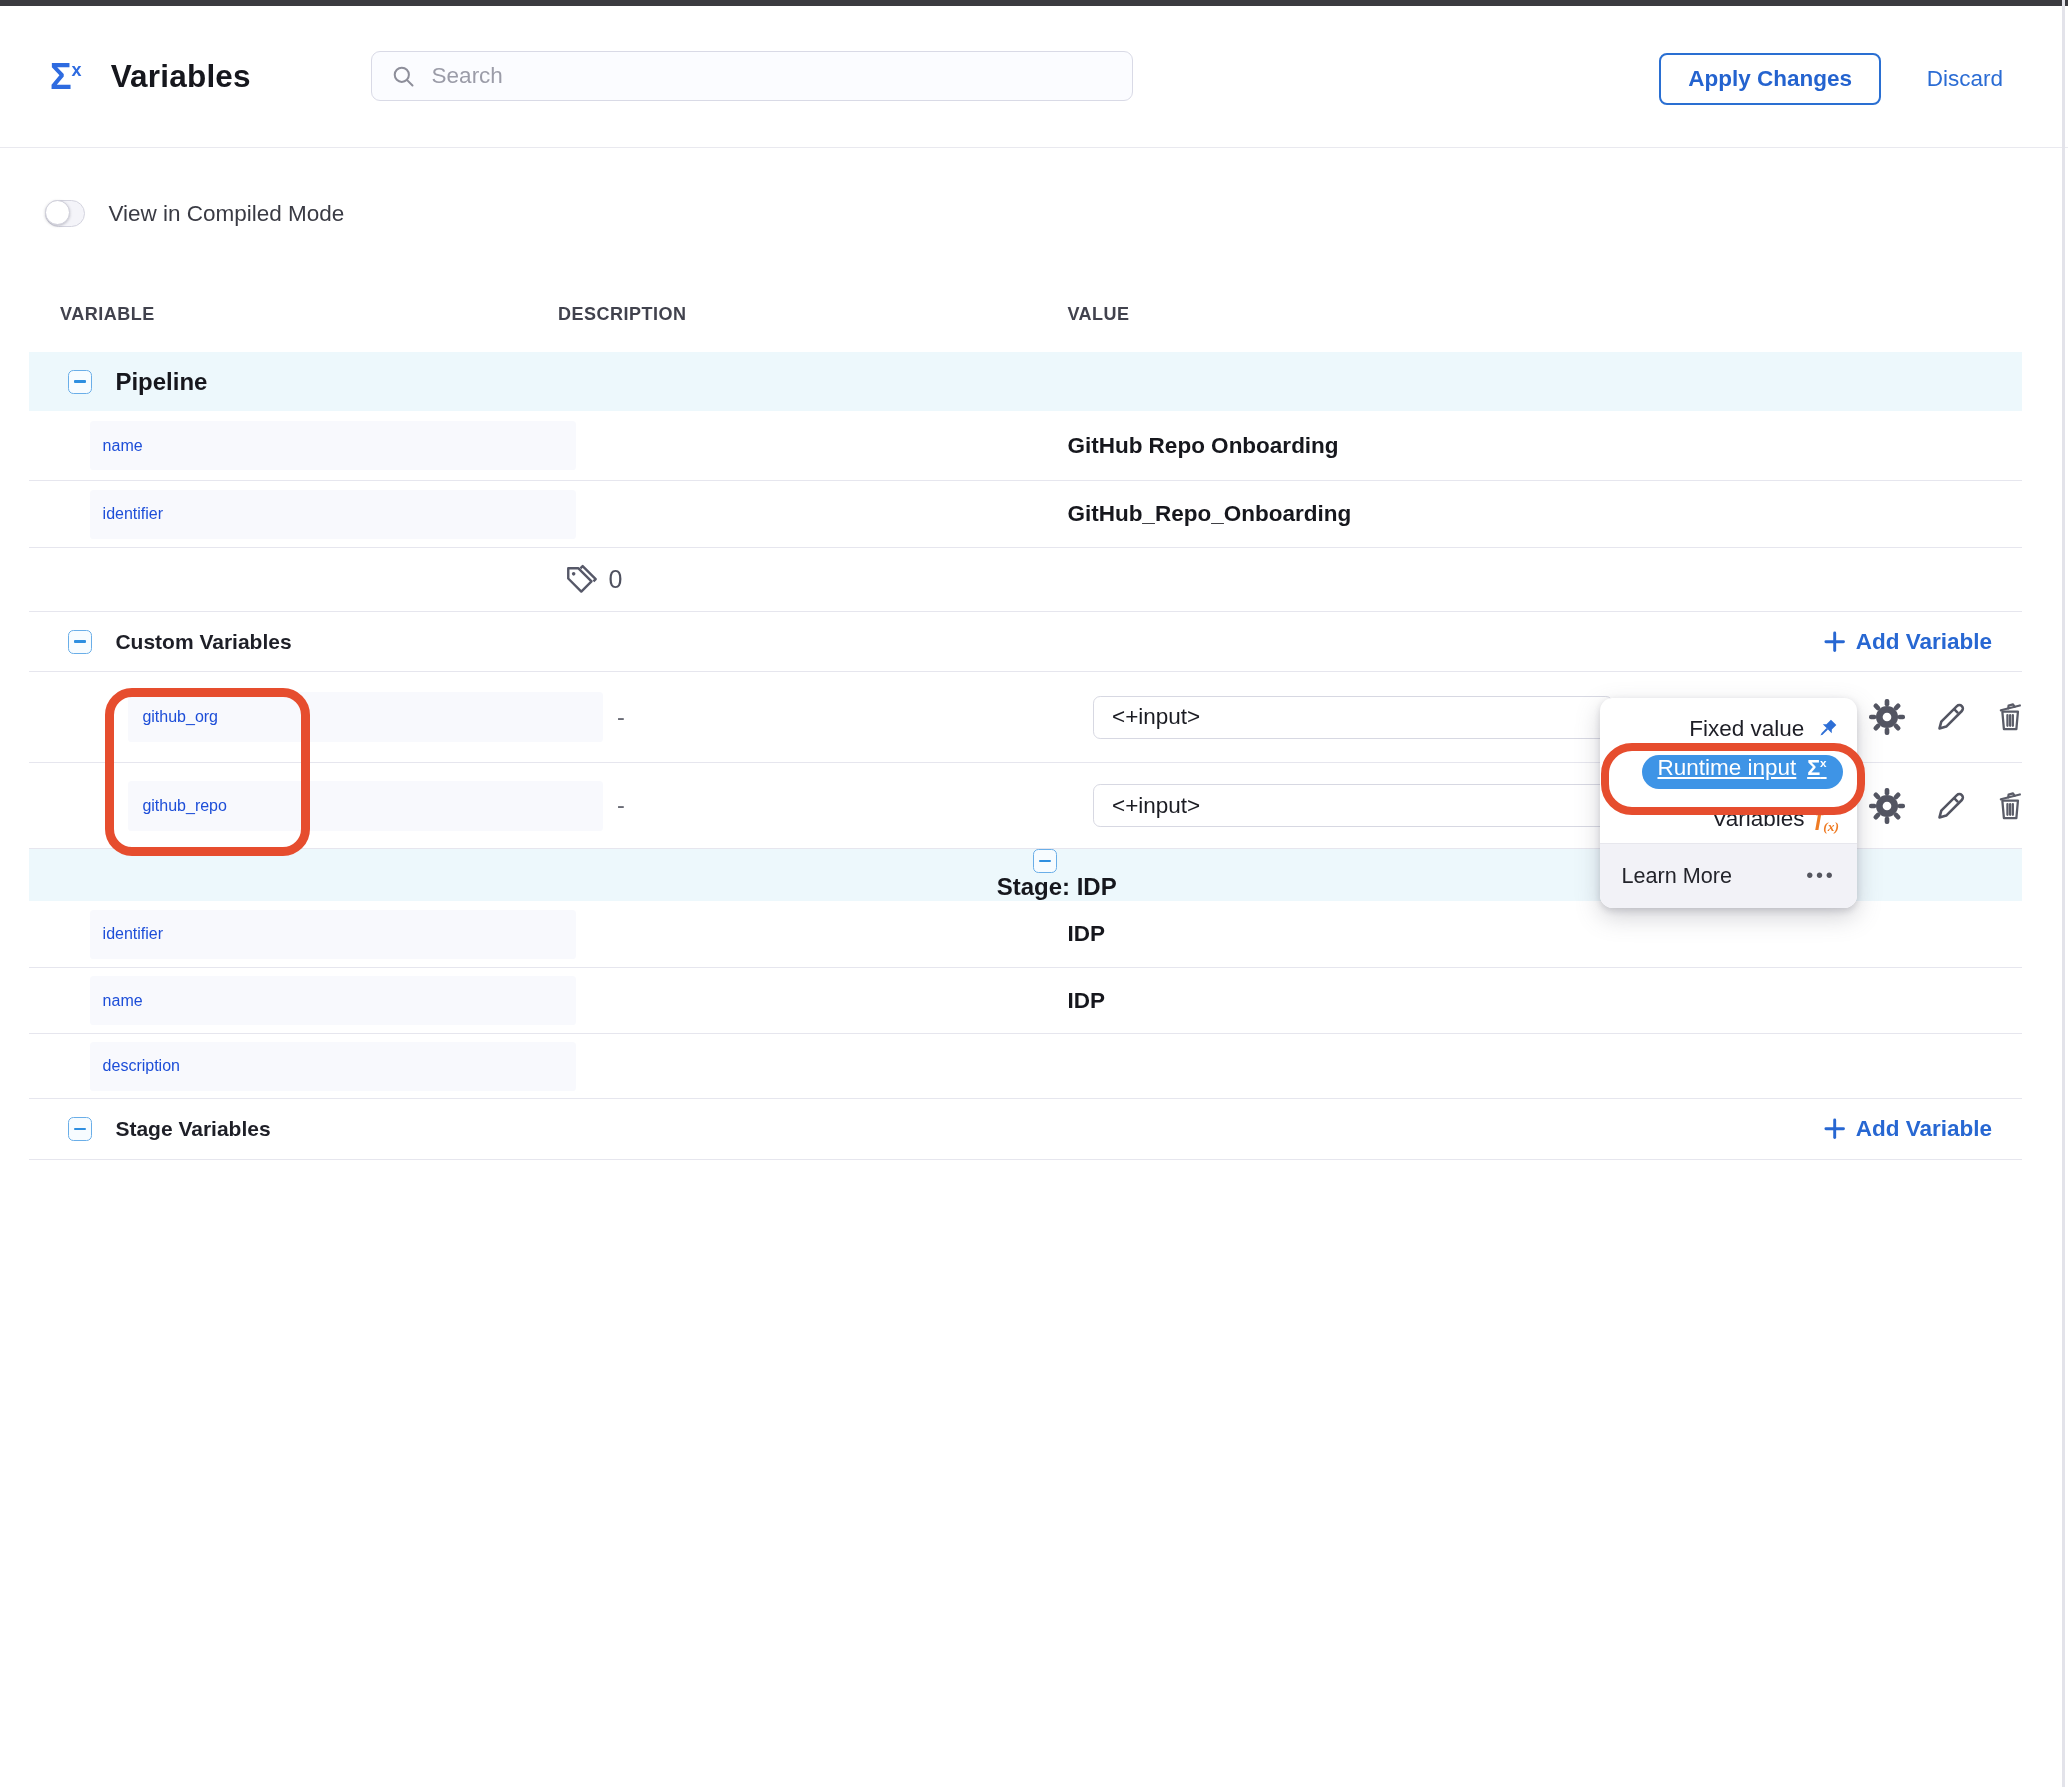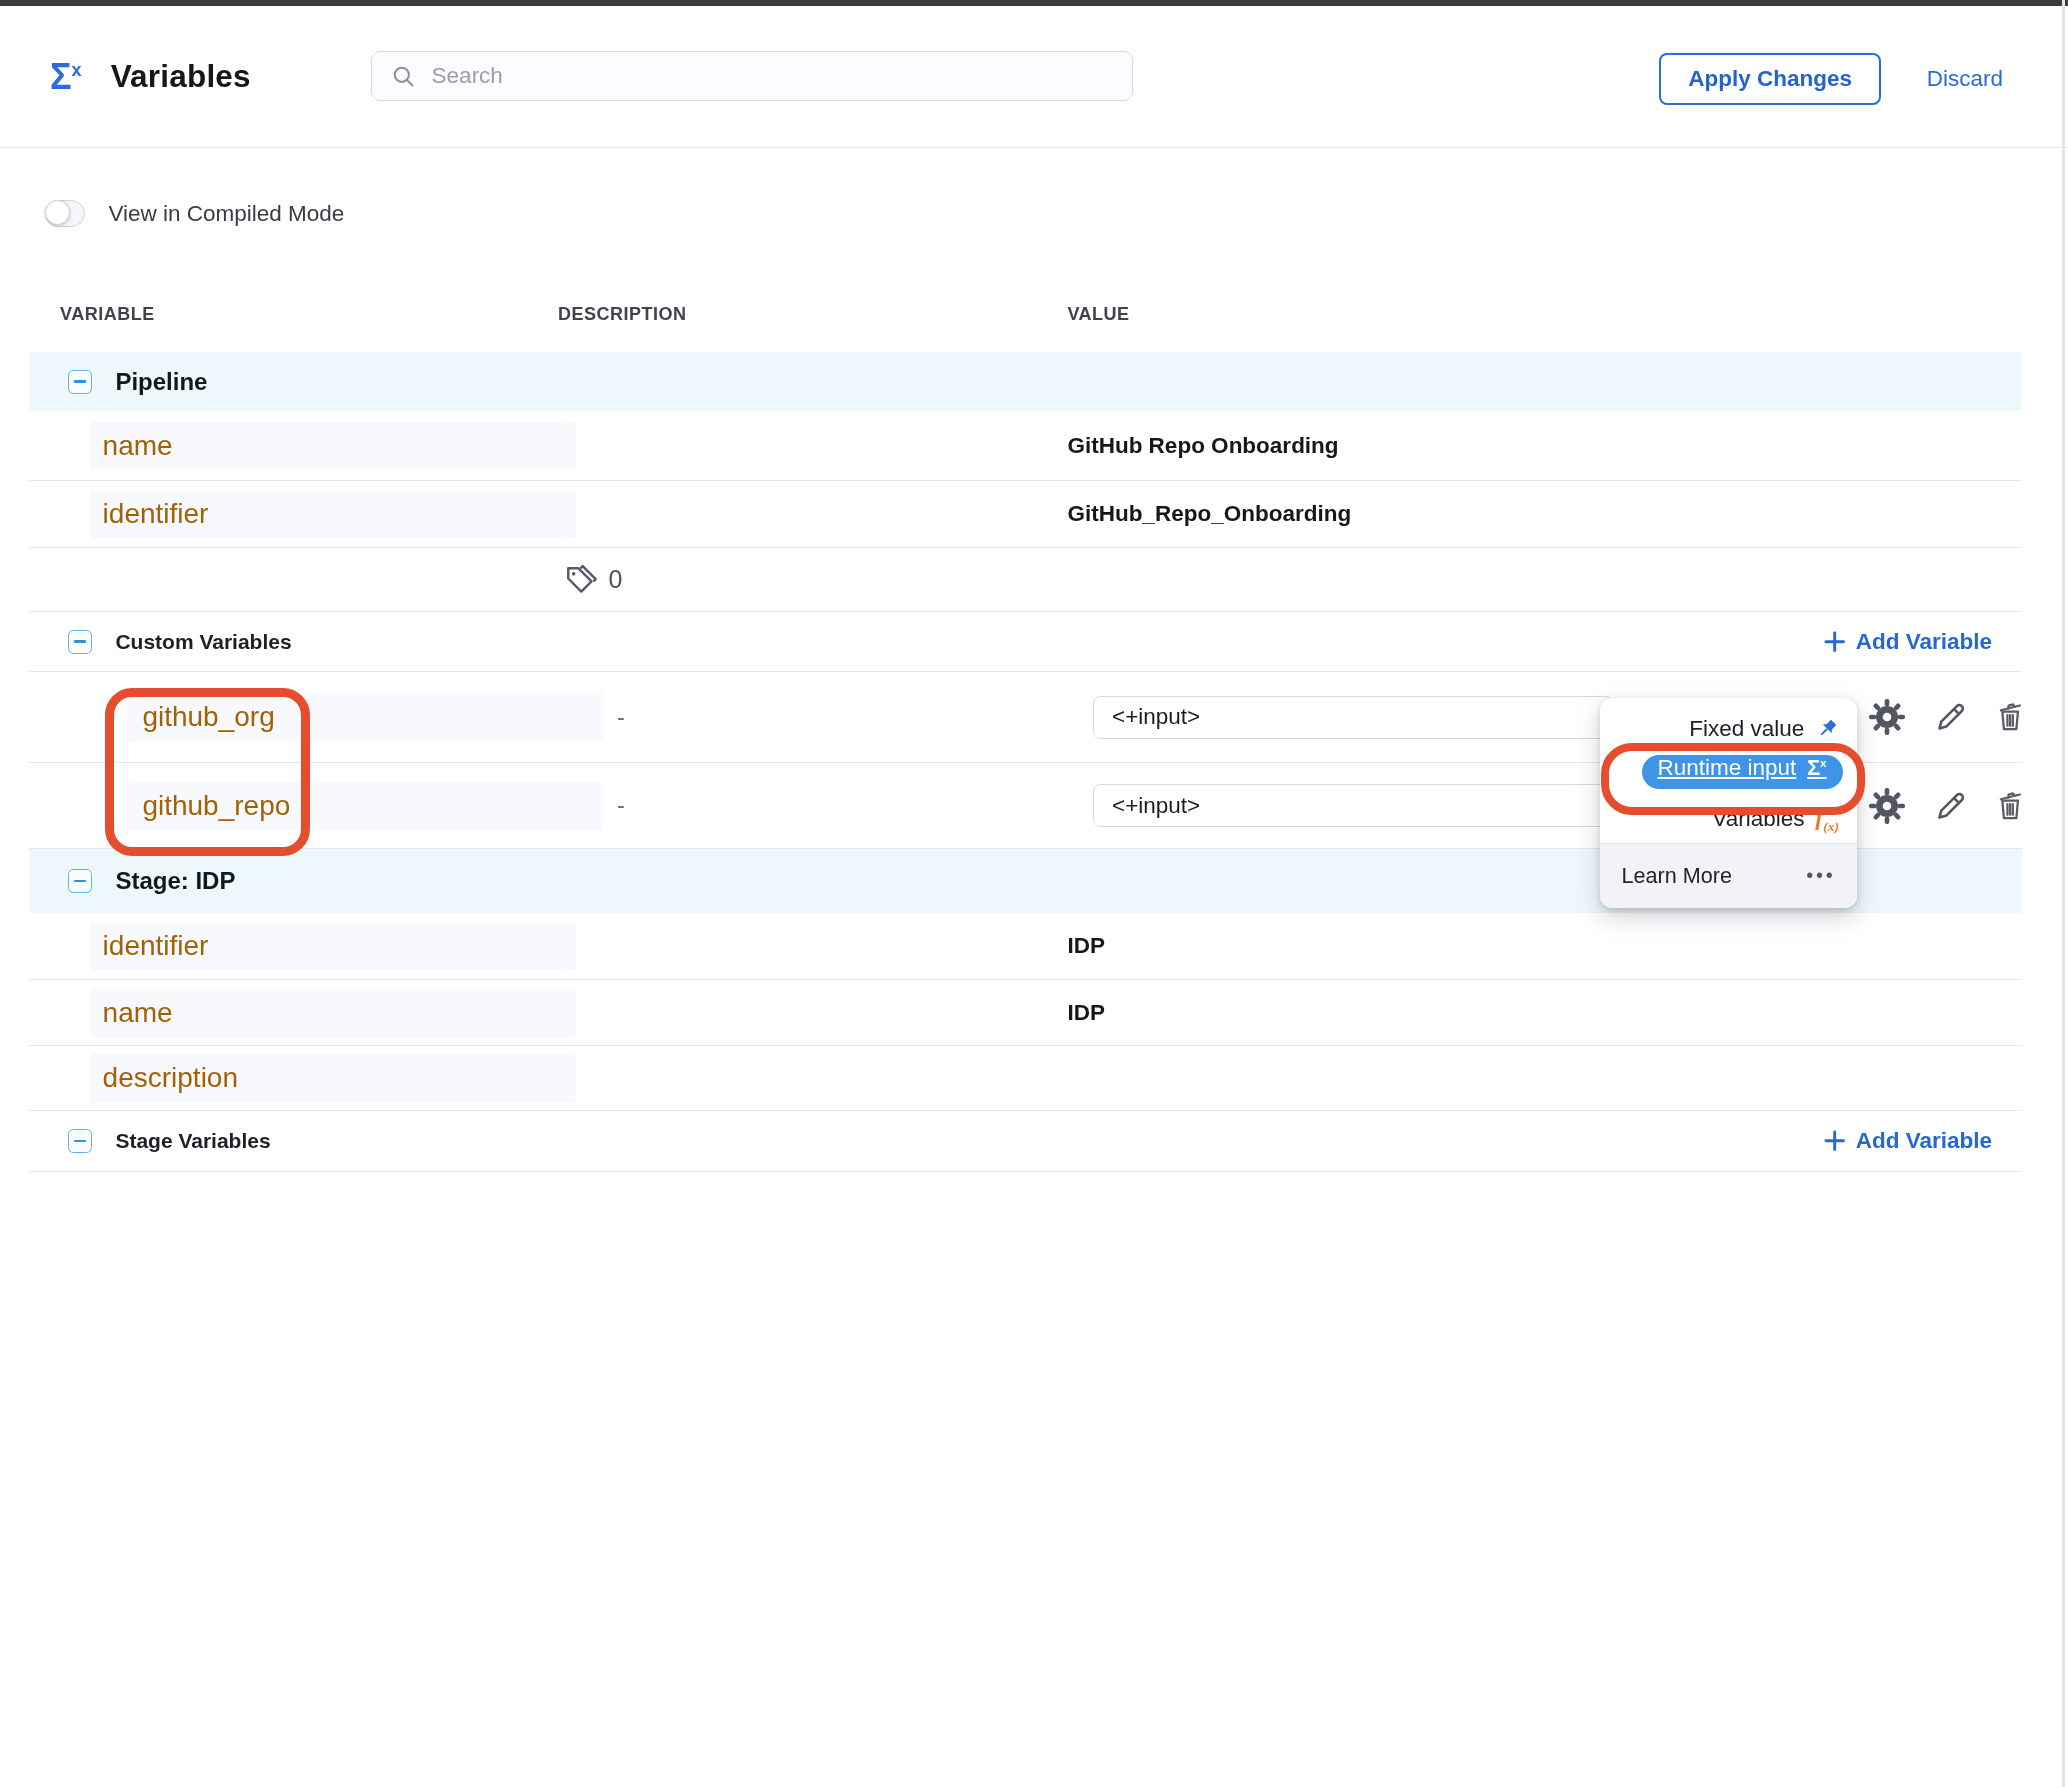--- a/index.html
+++ b/index.html
@@ -42,21 +42,21 @@
        border-bottom:1.8px solid #e6e6ee;box-sizing:border-box;position:relative;}
   .row.section{background:#edf8fc;border-bottom:none;display:flex;padding-left:39px;}
   .row.subheader{display:flex;padding-left:39px;}
   .minusbox{width:24px;height:24px;border:1.8px solid #6aaee8;border-radius:5.4px;background:#f7fcff;
             display:flex;align-items:center;justify-content:center;box-sizing:border-box;flex:none;}
   .minusbox i{display:block;width:11.7px;height:2.7px;background:#2f8fe0;border-radius:0.9px;}
   .section-title{margin-left:23.4px;font-size:24px;font-weight:700;color:#16171d;}
   .sub-title{margin-left:23.4px;font-size:21px;font-weight:700;color:#1e1f27;}
   .label-box{margin-left:61px;width:486px;height:49px;background:#f8f9fd;border-radius:3.6px;
              display:flex;align-items:center;padding-left:12.6px;box-sizing:border-box;
-             font-size:28px;color:#a16207;}
+             font-size:16px;color:#1d4ed8;}
   .row.custom .label-box{margin-left:99px;width:475px;height:50px;padding-left:14.4px;}
   .val-strong{padding-left:5.4px;font-size:22.5px;font-weight:700;color:#16171d;}
   .tags-val{display:flex;align-items:center;gap:9px;padding-left:5.4px;color:#4f515f;
             font-size:25px;}
   .desc-dash{padding-left:59px;font-size:23.4px;color:#696b75;}
   .value-cell{position:relative;height:100%;display:flex;align-items:center;}
   .input-box{margin-left:31px;width:520px;height:43px;box-sizing:border-box;border:1.8px solid #d7d8e2;
              border-radius:7.2px;background:#fff;display:flex;align-items:center;padding-left:18px;
              font-size:22.5px;color:#1b1c23;}
   .row-icons{position:absolute;right:-5.4px;top:50%;transform:translateY(-50%);
@@ -251,21 +251,21 @@
               <path d="M6.6 8.2h11l-1.1 12.4H7.7z"></path>
               <line x1="10.2" y1="10.6" x2="10.2" y2="18.2"></line>
               <line x1="12.1" y1="10.6" x2="12.1" y2="18.2"></line>
               <line x1="14" y1="10.6" x2="14" y2="18.2"></line>
             </svg>
             </span>
         </div>
       </div>
     </div>
 
-    <div class="row section" style="height:64px;">
+    <div class="row section" style="height:52px;flex-direction:column;">
       <div class="minusbox">
           <i></i>
         </div>
       <div class="section-title">Stage: IDP</div>
     </div>
 
     <div class="row" style="height:67px;">
       <div class="label-box">identifier</div>
       <div></div>
       <div class="val-strong">IDP</div>

